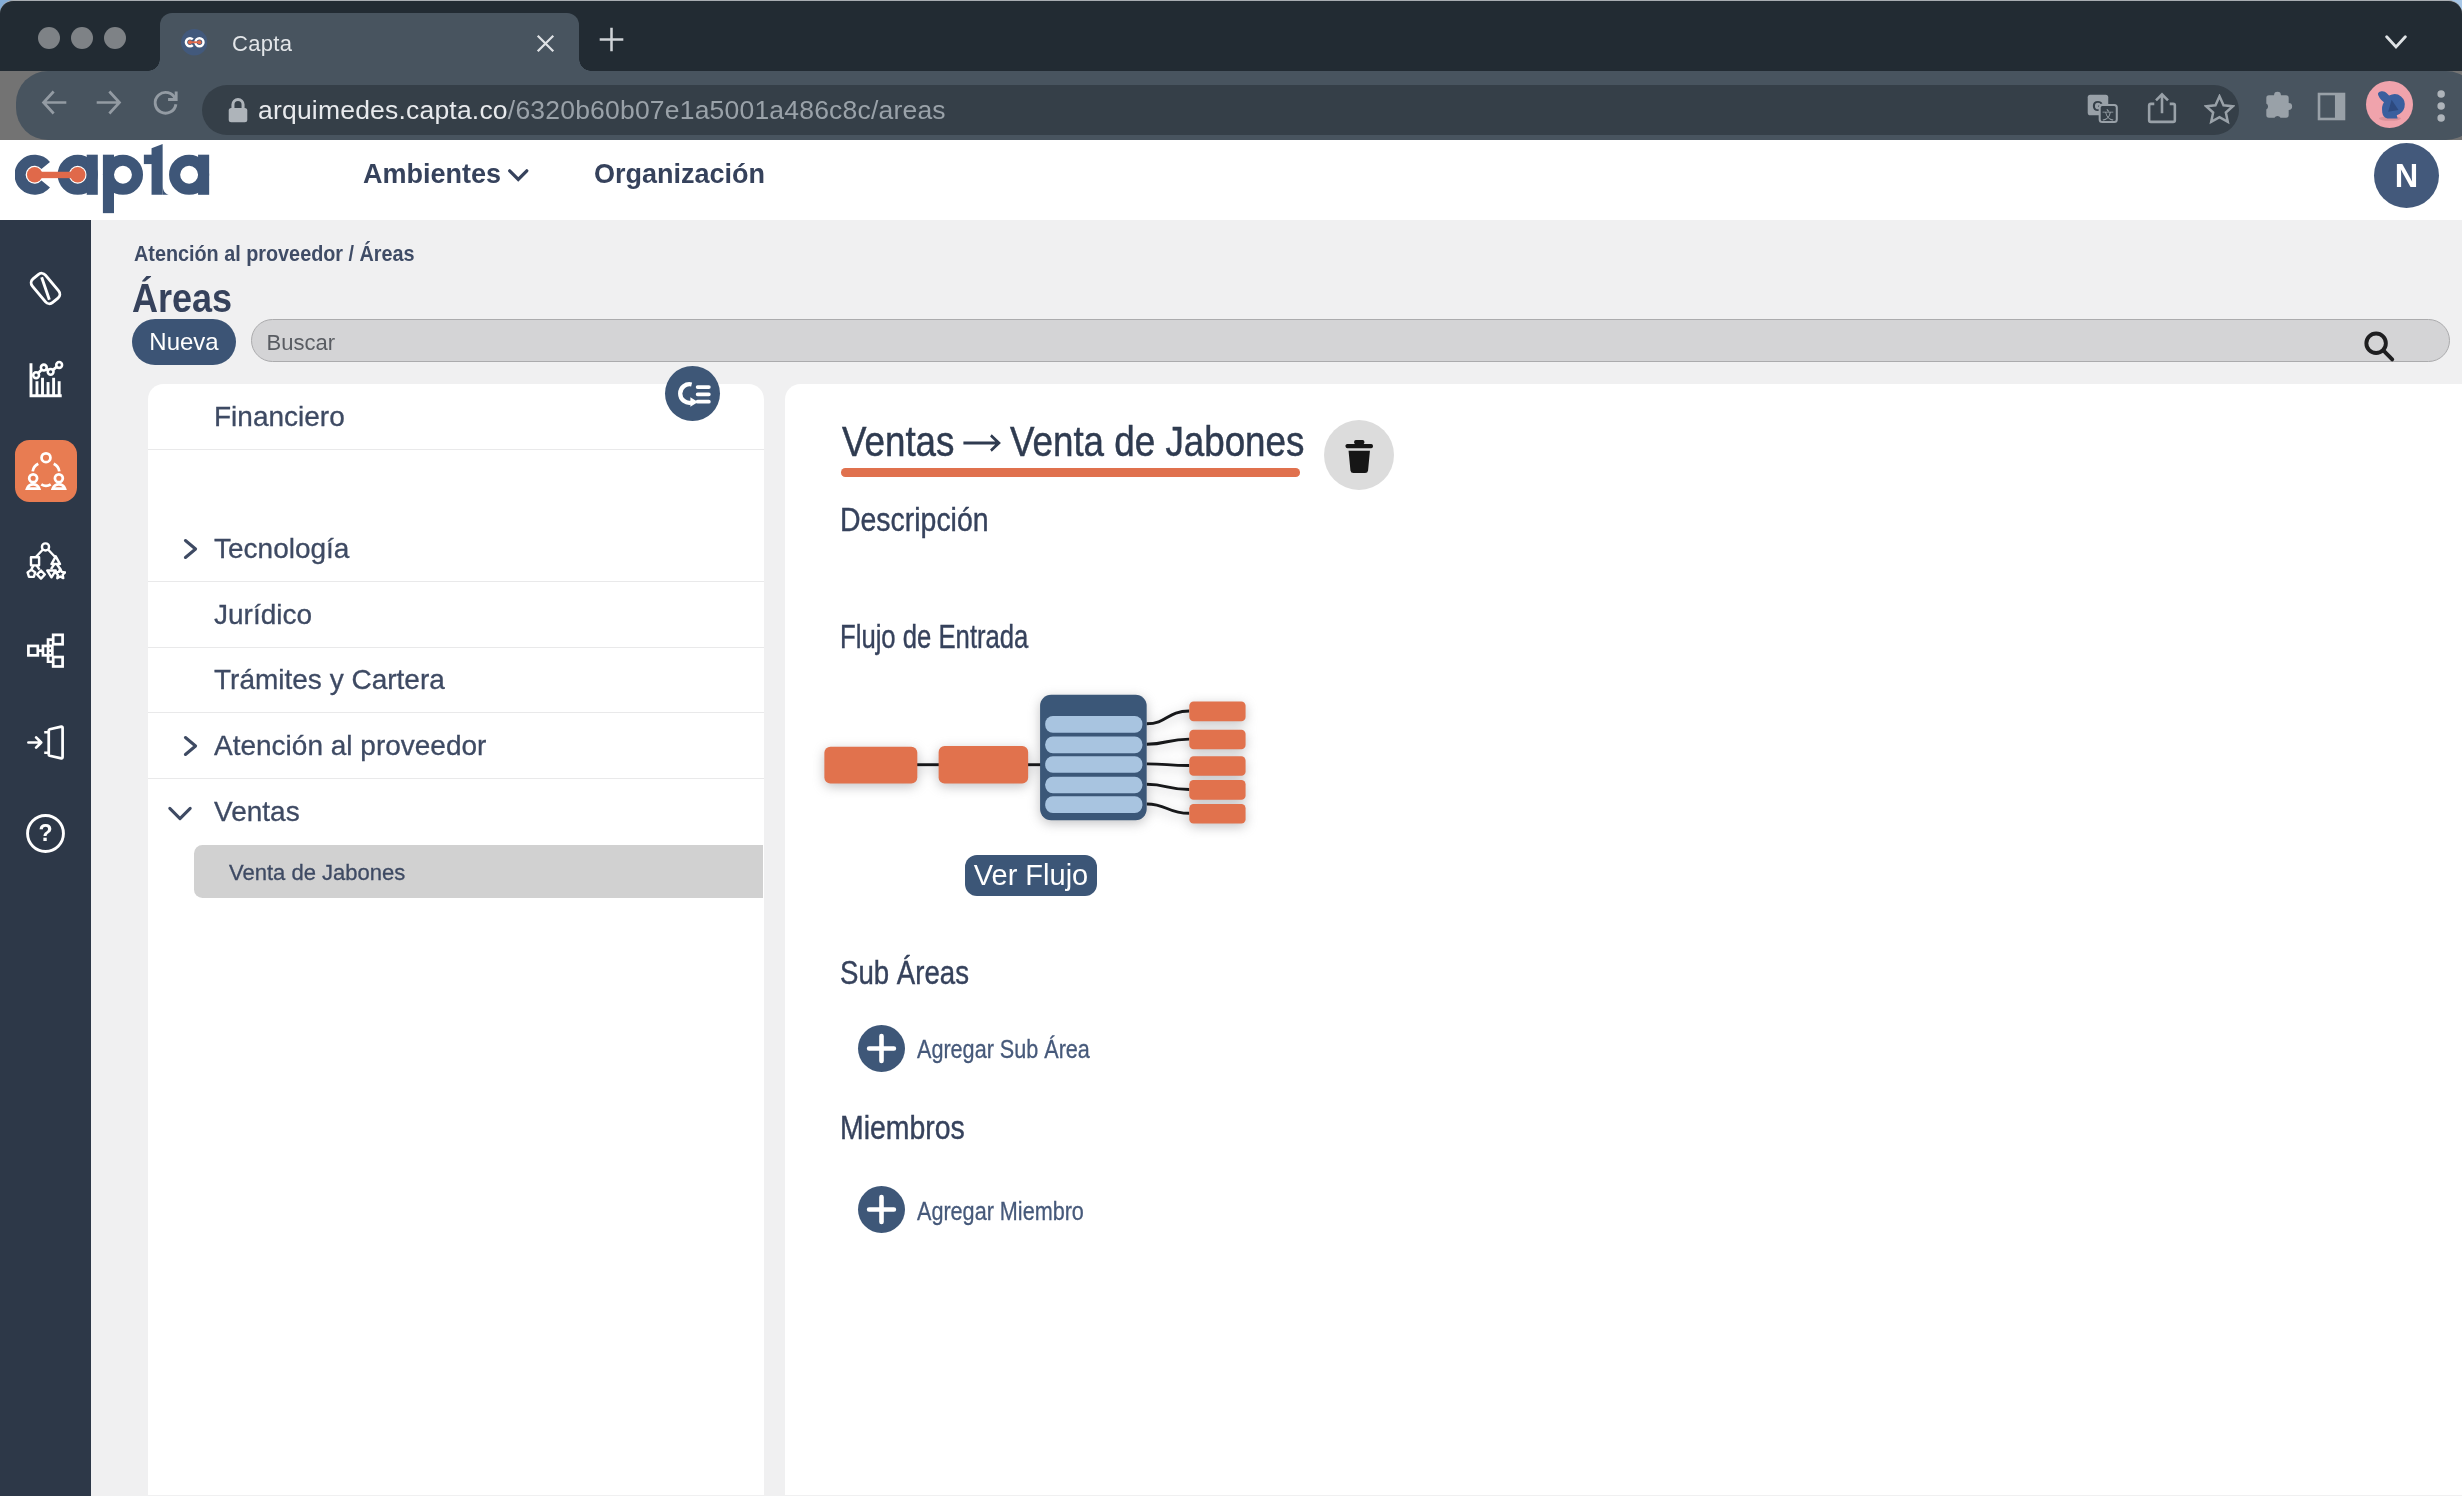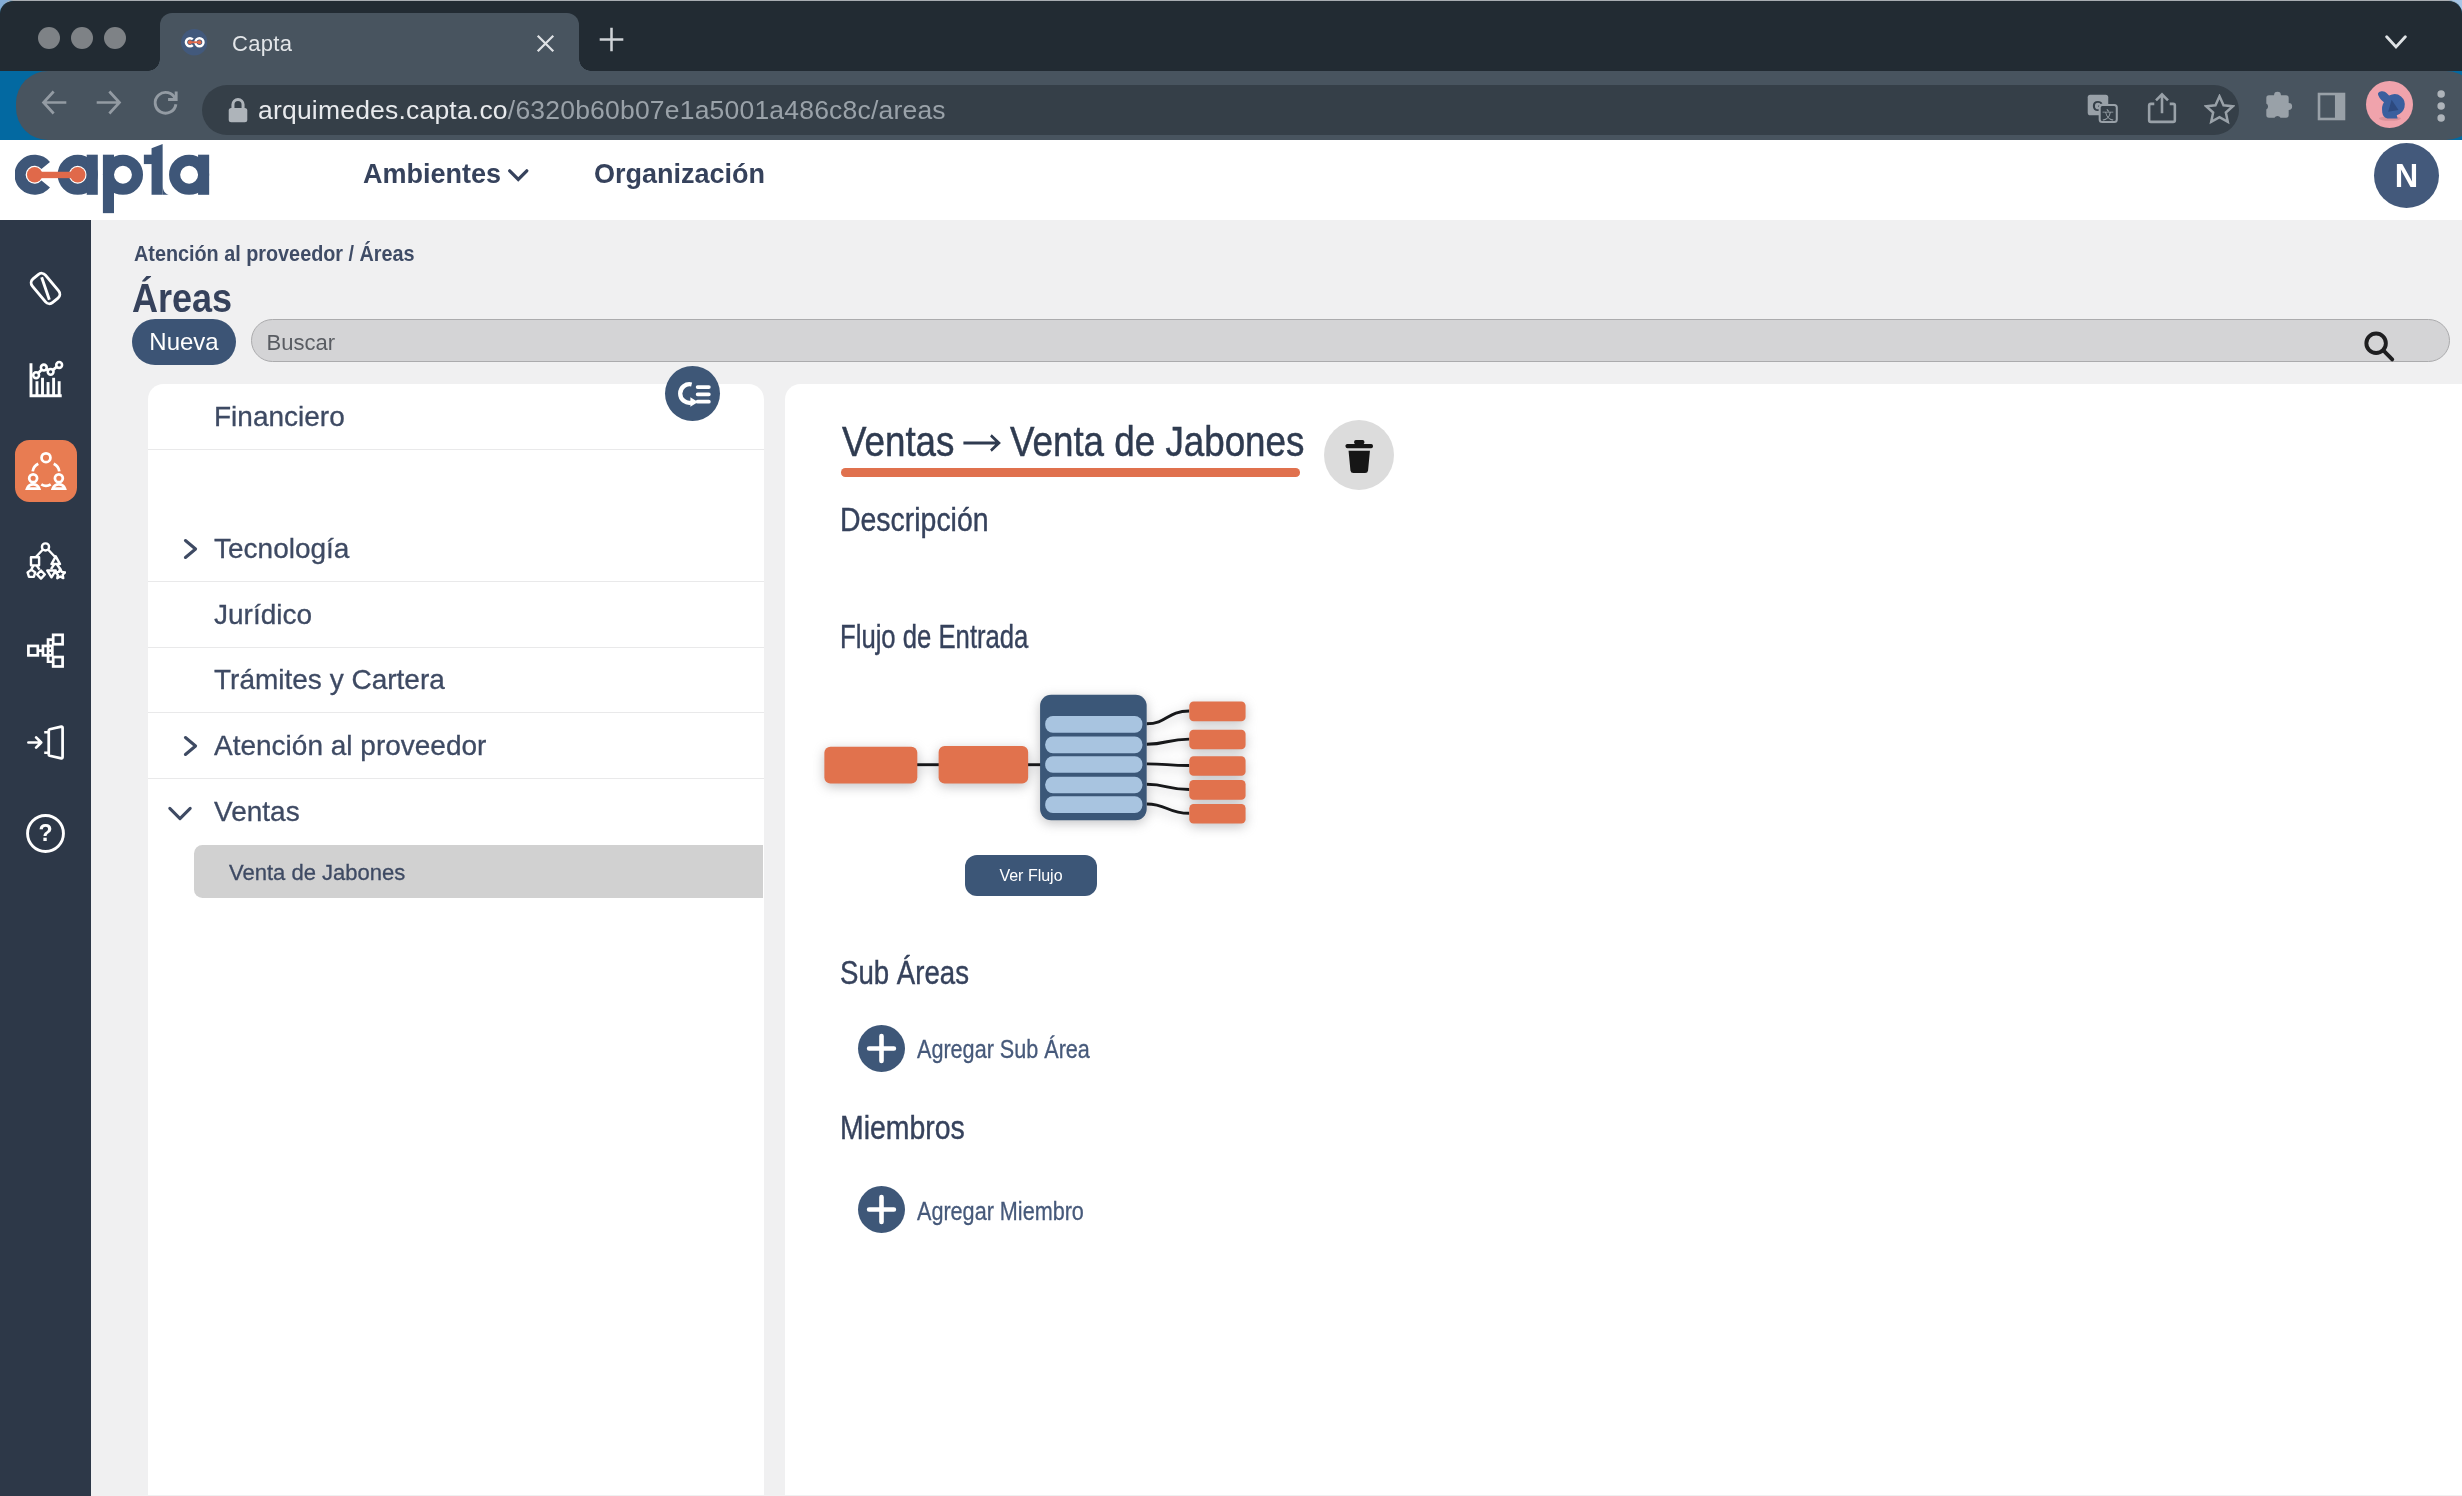--- a/index.html
+++ b/index.html
@@ -1,16 +1,16 @@
 <!DOCTYPE html>
 <html style="font-size:13.7px"><head><meta charset="utf-8">
 <style>
 html,body{margin:0;padding:0;width:2462px;height:1496px;overflow:hidden;font-family:"Liberation Sans",sans-serif;-webkit-font-smoothing:antialiased;}
 body{background:linear-gradient(90deg,#84add7,#a6c6e7);}
-#win{position:absolute;left:0;top:0;width:2462px;height:1495px;border-radius:13.7px 13.7px 0 0;overflow:hidden;background:#0369a1;border-top:1.7px solid #a9adb2;}
+#win{position:absolute;left:0;top:0;width:2462px;height:1495px;border-radius:13.7px 13.7px 0 0;overflow:hidden;background:#737373;border-top:1.7px solid #a9adb2;}
 .abs{position:absolute;}
 
 #tabbar{position:absolute;left:0;top:0;width:100%;height:70px;background:#222b33;}
 .tl{position:absolute;top:26px;width:22px;height:22px;border-radius:50%;background:#7e8286;}
 #tab{position:absolute;left:160px;top:12px;width:419px;height:58px;background:#48545f;border-radius:12px 12px 0 0;}
 #tab:before{content:'';position:absolute;left:-12px;bottom:0;width:12px;height:12px;background:radial-gradient(circle at 0 0,rgba(0,0,0,0) 11.5px,#48545f 12px);}
 #tab:after{content:'';position:absolute;right:-12px;bottom:0;width:12px;height:12px;background:radial-gradient(circle at 12px 0,rgba(0,0,0,0) 11.5px,#48545f 12px);}
 #tabtitle{position:absolute;left:72px;top:18px;font-size:22px;color:#e3e6e9;letter-spacing:0.3px;}
 
 #toolbar{position:absolute;left:16px;top:70px;width:100%;height:69px;background:#48545f;border-radius:32px;}
@@ -38,21 +38,21 @@
 .chev{position:absolute;left:162px;}
 #selpill{position:absolute;left:46px;top:461px;width:569px;height:53px;background:#d1d1d1;border-radius:8.5px 0 0 8.5px;}
 #selpill span{position:absolute;left:35px;top:14.5px;font-size:22px;color:#3e4a63;-webkit-text-stroke:0.3px #3e4a63;}
 #cebtn{position:absolute;left:665px;top:146px;width:55px;height:55px;border-radius:50%;background:#3e5777;}
 
 #rcard{position:absolute;left:785px;top:164px;width:1677px;height:1111px;background:#fff;border-radius:15.4px 0 0 0;}
 #rtitle{position:absolute;left:842px;top:197px;font-size:43px;color:#2f3b50;transform:scaleX(.855);transform-origin:0 0;white-space:nowrap;-webkit-text-stroke:0.5px #2f3b50;}
 #underline{position:absolute;left:841px;top:248px;width:459px;height:9.4px;border-radius:4.3px;background:#e0714e;}
 #trashc{position:absolute;left:1324px;top:200px;width:70px;height:70px;border-radius:50%;background:#dcdcdc;}
 .sechead{position:absolute;font-size:32.5px;color:#36425c;transform-origin:0 0;white-space:nowrap;-webkit-text-stroke:0.4px #36425c;}
-#verflujo{position:absolute;left:965px;top:635px;width:132px;height:41px;border-radius:12px;background:#3c5677;color:#fff;font-size:16px;text-align:center;line-height:41px;}
+#verflujo{position:absolute;left:965px;top:635px;width:132px;height:41px;border-radius:12px;background:#3c5677;color:#fff;font-size:29px;text-align:center;line-height:41px;}
 .pluscirc{position:absolute;left:858px;width:47px;height:47px;border-radius:50%;background:#3e5778;}
 .addlbl{position:absolute;left:917px;font-size:26.5px;color:#46597a;transform:scaleX(.815);transform-origin:0 0;white-space:nowrap;-webkit-text-stroke:0.3px #46597a;}
 </style></head>
 <body>
 <div id="win">
 <div id="tabbar">
   <div class="tl" style="left:38px"></div>
       <div class="tl" style="left:71px"></div>
       <div class="tl" style="left:104px"></div>
   <div id="tab">

